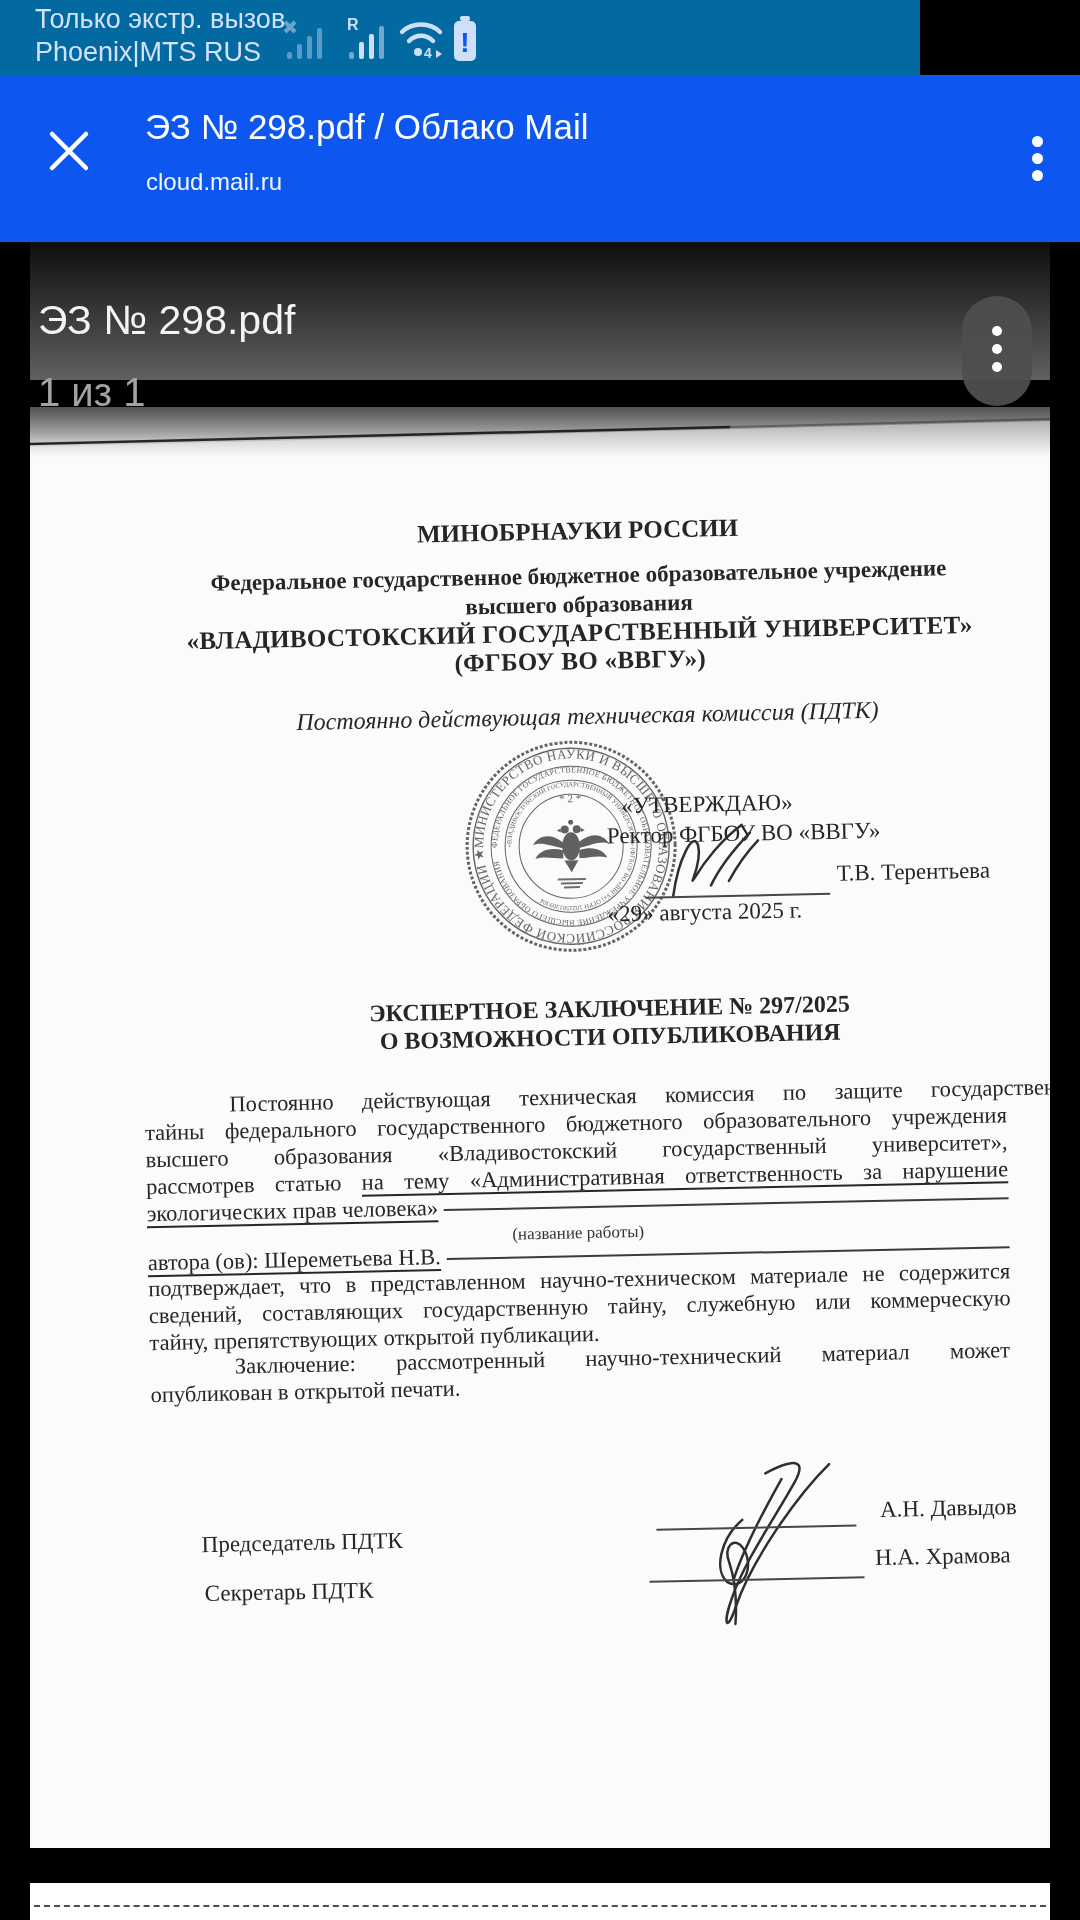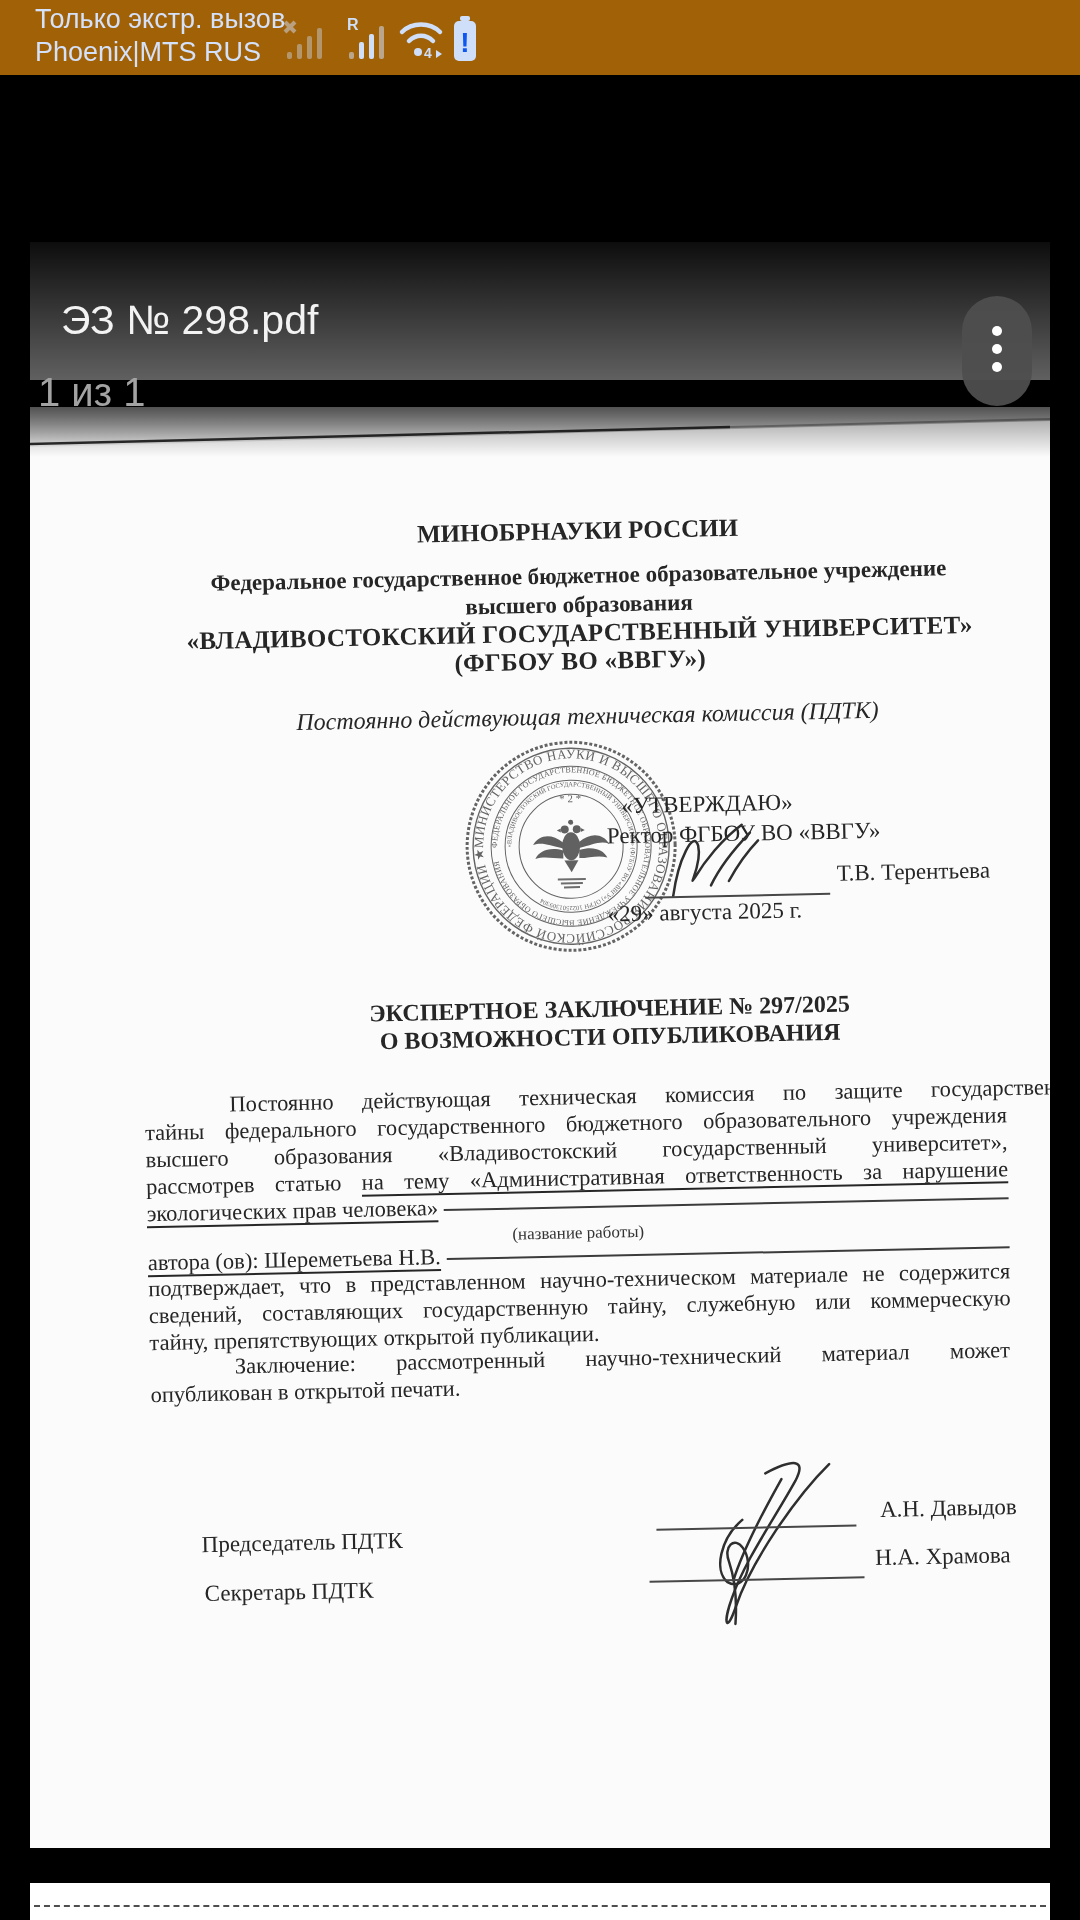--- a/index.html
+++ b/index.html
@@ -1,39 +1,39 @@
 <!DOCTYPE html>
 <html><head>
 <meta charset="utf-8">
 <style>
   html,body{margin:0;padding:0;background:#000;}
   .screen{position:relative;width:1080px;height:1920px;background:#000;overflow:hidden;
           font-family:"Liberation Sans",sans-serif;}
   
-  .statusbar{position:absolute;left:0;top:0;width:1080px;height:75px;background:#a16207;z-index:40;}
+  .statusbar{position:absolute;left:0;top:0;width:920px;height:75px;background:#0369a1;z-index:40;}
   .st-line1{position:absolute;left:35px;top:4px;font-size:27px;color:#d4e1fb;}
   .st-line2{position:absolute;left:35px;top:37px;font-size:27px;color:#d4e1fb;}
   .st-ic{position:absolute;top:14px;}
   .st-right{position:absolute;right:0;top:0;height:75px;}
   
   .appbar{position:absolute;left:0;top:75px;width:1080px;height:167px;background:#0d57f0;z-index:40;}
   .ab-title{position:absolute;left:145px;top:32px;font-size:35px;color:#ffffff;white-space:nowrap;}
   .ab-sub{position:absolute;left:146px;top:93px;font-size:24px;color:#f2f6ff;}
   .ab-close{position:absolute;left:46px;top:53px;width:46px;height:46px;cursor:pointer;}
   .ab-kebab{position:absolute;left:1022px;top:55px;width:30px;height:62px;cursor:pointer;}
   .ab-kebab i{display:block;width:11px;height:11px;border-radius:50%;background:#fff;margin:6px auto;}
   
   .viewer{position:absolute;left:0;top:242px;width:1080px;height:1678px;background:#000;}
   .page-prev{position:absolute;left:30px;top:0px;width:1020px;height:138px;background:#ffffff;z-index:1;}
   .page{position:absolute;left:30px;top:165px;width:1020px;height:1441px;background:#fbfbfb;z-index:1;overflow:hidden;}
   .page-next{position:absolute;left:30px;top:1641px;width:1020px;height:37px;background:#ffffff;z-index:1;}
   .page-next .edge{position:absolute;left:4px;top:22px;width:1012px;border-top:2px dashed #4f4f4f;}
   .scrim{position:absolute;left:0;top:0;width:1080px;height:215px;z-index:5;pointer-events:none;
          background:linear-gradient(180deg,rgba(0,0,0,.95) 0%,rgba(0,0,0,.62) 65%,rgba(0,0,0,0) 100%);}
-  .v-title{position:absolute;left:38px;top:55px;z-index:6;font-size:41px;color:#f3f3f3;margin-left:23px;}
+  .v-title{position:absolute;left:38px;top:55px;z-index:6;font-size:41px;color:#f3f3f3;}
   .v-pages{position:absolute;left:38px;top:128px;z-index:6;font-size:40px;color:#a3a3a3;}
   .v-pill{position:absolute;left:962px;top:54px;width:70px;height:110px;border-radius:35px;
           background:rgba(78,78,78,.95);z-index:6;cursor:pointer;}
   .v-pill i{display:block;width:10px;height:10px;border-radius:50%;background:#fff;margin:8px auto;}
   .v-pill i:first-child{margin-top:30px;}
   
   .doc{position:absolute;left:0;top:0;width:1020px;height:1441px;
        transform:rotate(-1.2deg);transform-origin:510px 720px;
        font-family:"Liberation Serif","DejaVu Serif",serif;color:#262626;}
   .doc .abs{position:absolute;}
@@ -106,20 +106,32 @@
     </svg>
 
     <div class="st-right">
       
       
       
       
     </div>
   </div>
 
+  <div class="appbar">
+    <svg class="ab-close" viewBox="0 0 46 46">
+      <path d="M6,6 L40,40 M40,6 L6,40" stroke="#ffffff" stroke-width="4.5" stroke-linecap="round"></path>
+    </svg>
+    <div class="ab-title">ЭЗ № 298.pdf / Облако Mail</div>
+    <div class="ab-sub">cloud.mail.ru</div>
+    <div class="ab-kebab">
+        <i></i>
+        <i></i>
+        <i></i>
+      </div>
+  </div>
 
   <div class="viewer">
 
     <div class="page-prev"></div>
 
     <div class="page">
 
       <svg class="scan-top" viewBox="0 0 1020 50" preserveAspectRatio="none">
         <defs>
           <linearGradient id="scanG" x1="0" y1="0" x2="0" y2="1">

